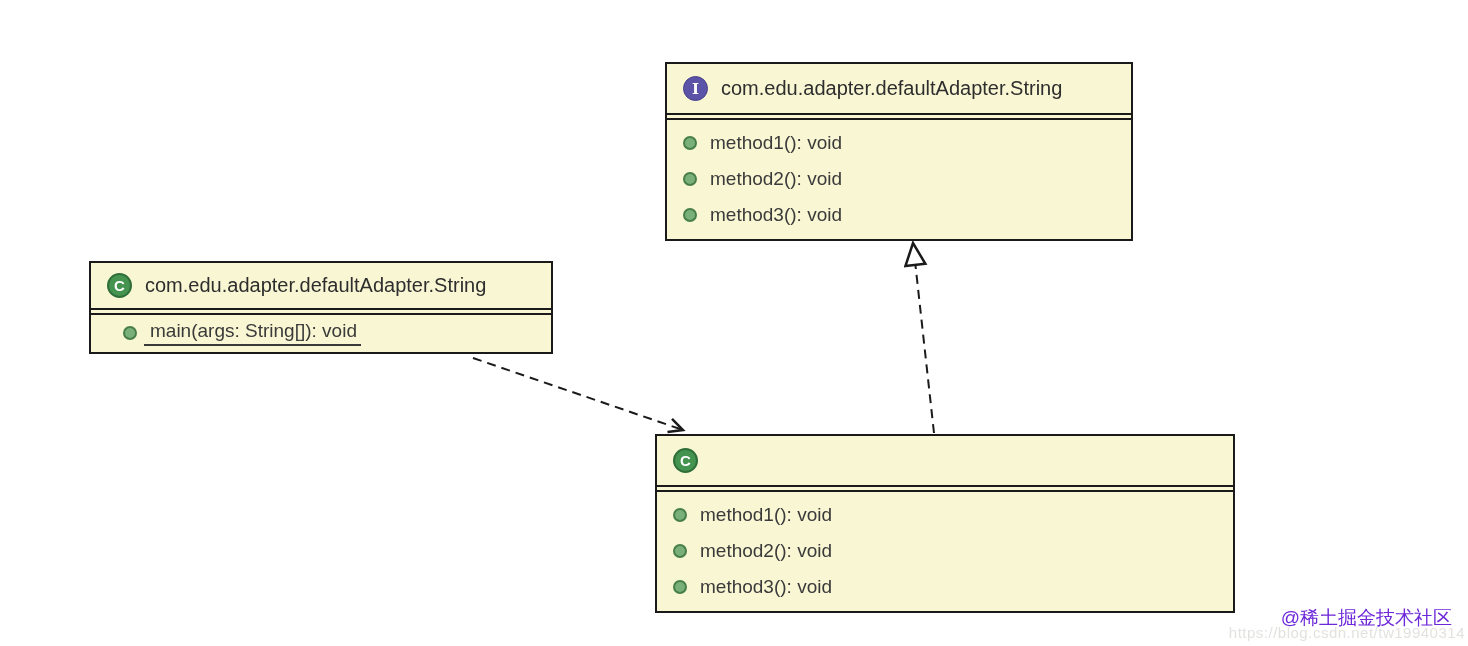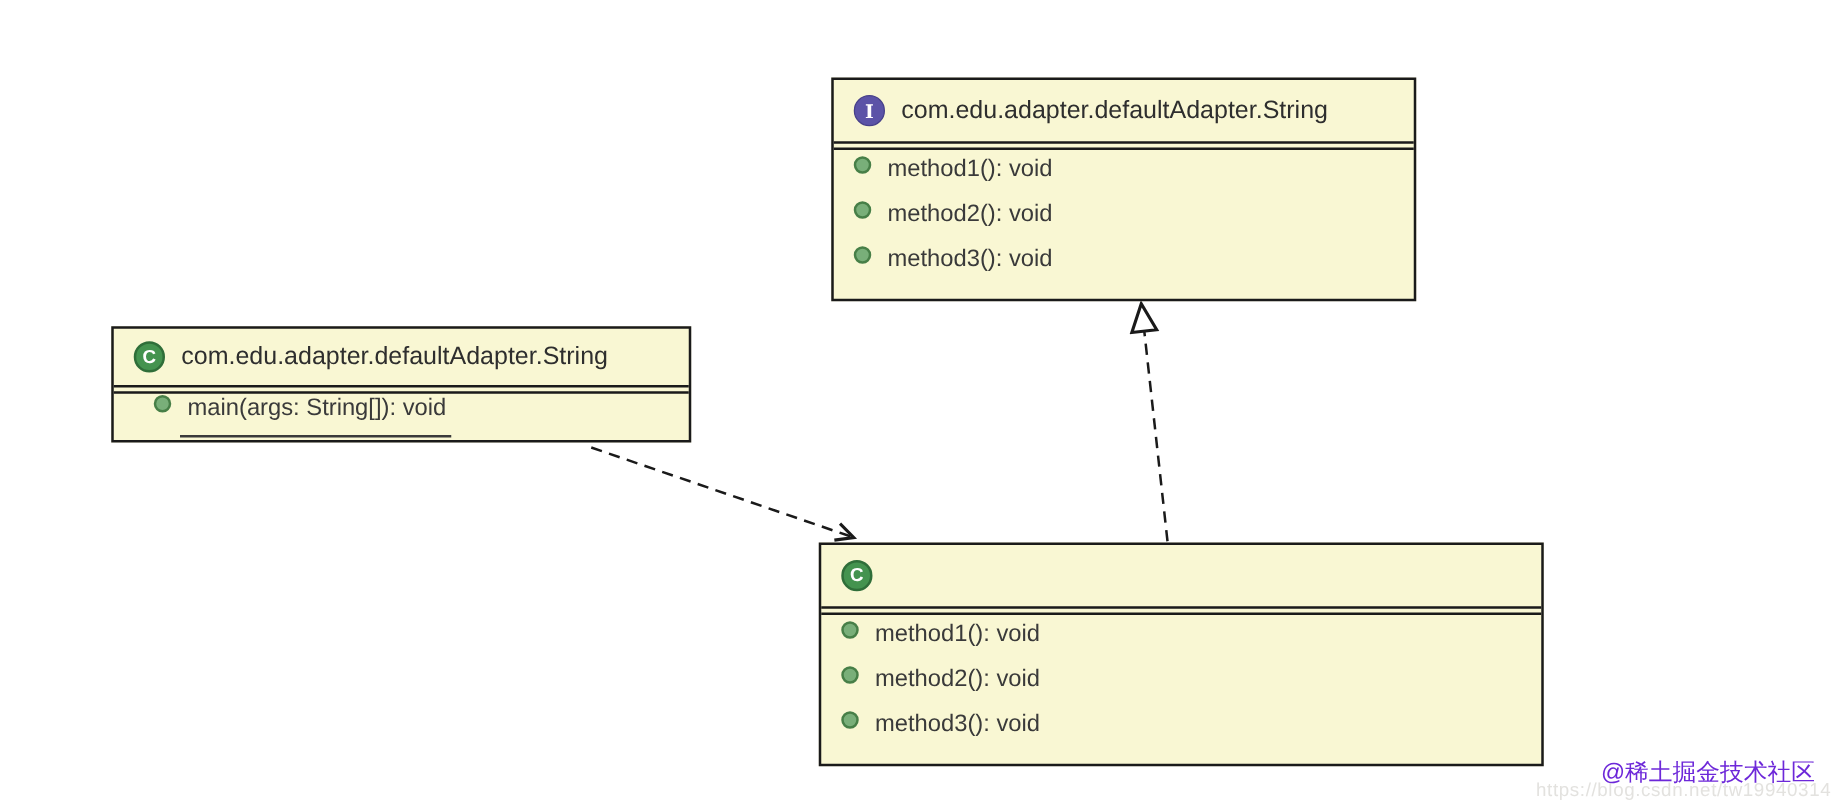--- a/index.html
+++ b/index.html
@@ -34,20 +34,21 @@
     color: #2e2e2e;
     white-space: nowrap;
   }
   .sep {
     height: 3px;
     border-bottom: 2px solid #1a1a1a;
   }
   .methods { padding: 5px 0 6px; }
   .method {
     display: flex;
+    align-items: center;
     gap: 13px;
     height: 36px;
     padding: 0 16px;
     font-size: 19px;
     color: #3a3a3a;
     white-space: nowrap;
   }
   .type-icon {
     flex: 0 0 auto;
     width: 25px; height: 25px;

